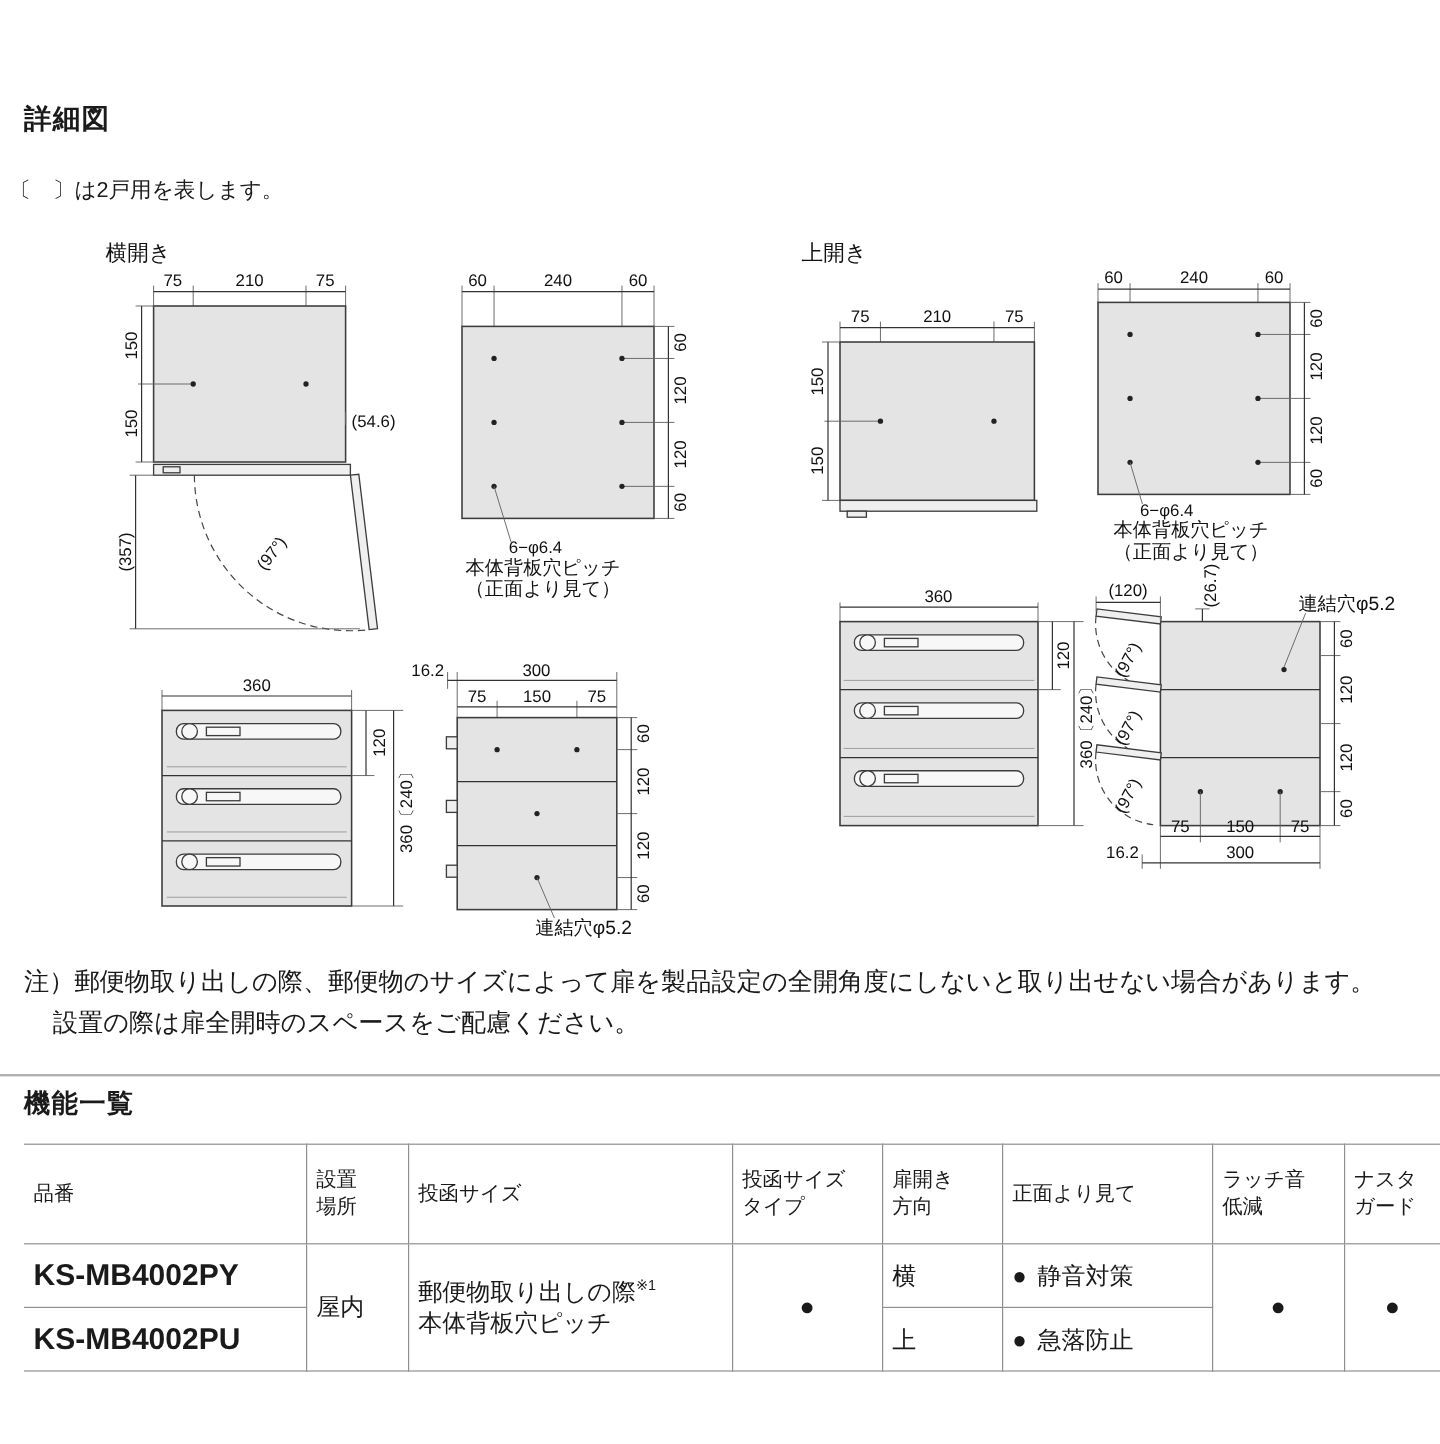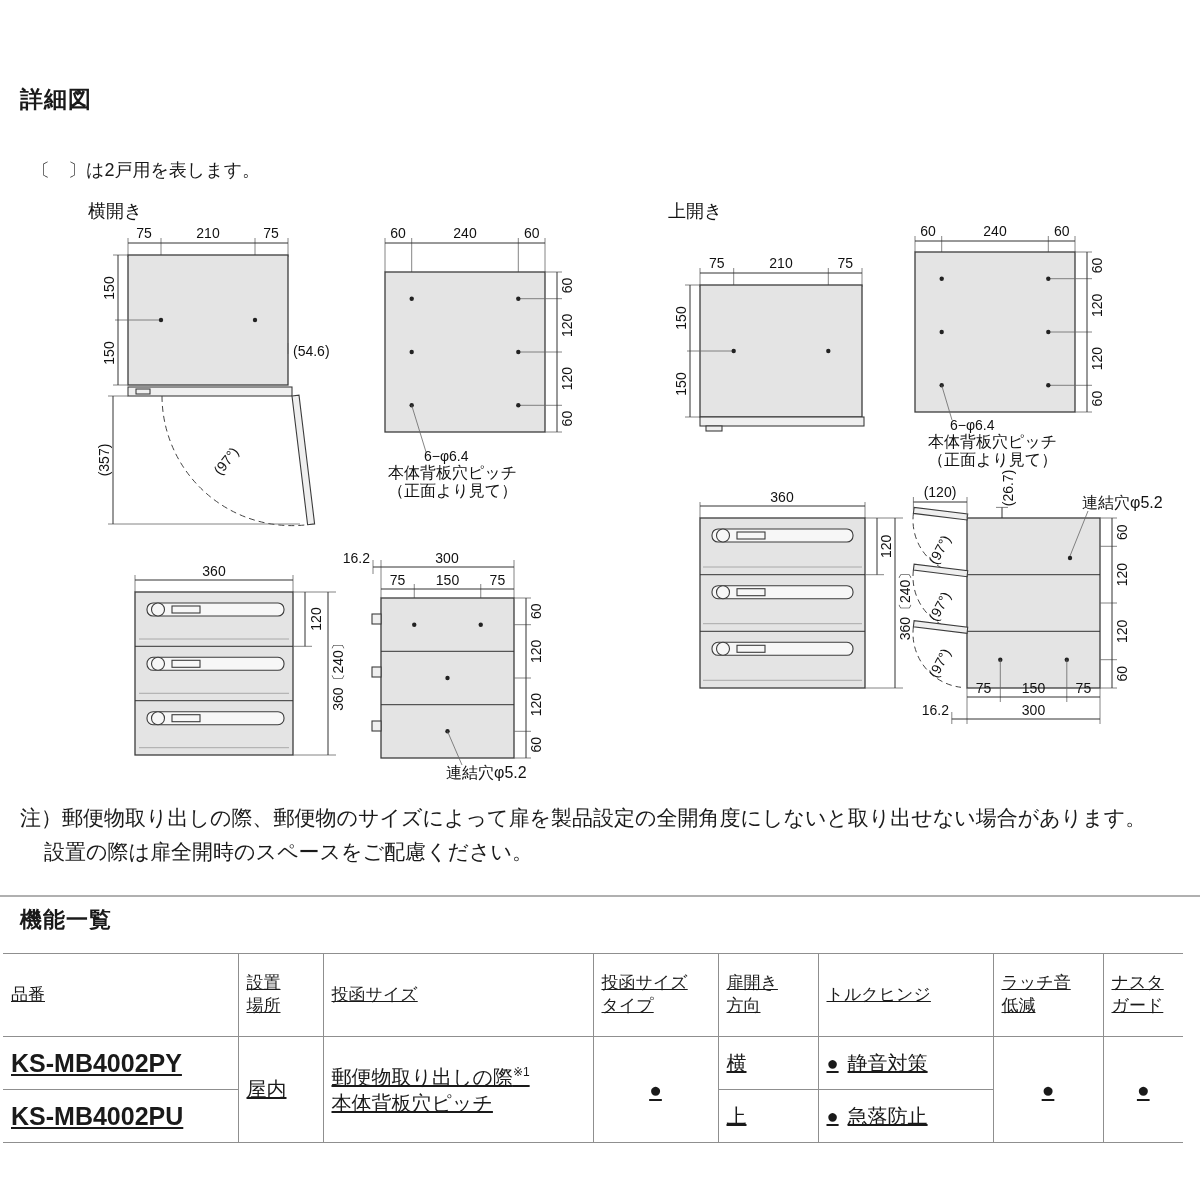--- a/index.html
+++ b/index.html
@@ -3,43 +3,43 @@
 <meta charset="utf-8">
 <style>
   html,body { margin:0; padding:0; }
   body {
     width:1200px; height:1203px; position:relative; background:#ffffff;
     font-family:"Liberation Sans","DejaVu Sans",sans-serif; color:#1a1a1a;
     overflow:hidden;
   }
   .abs { position:absolute;text-align:right; }
   #page-title   { left:20px; top:84px;  font-size:23px; font-weight:bold; letter-spacing:1px; }
-  #legend-note  { left:32px; top:146px; font-size:18px;margin-top:12px; }
+  #legend-note  { left:8px; top:146px; font-size:18px; }
   #note-line1   { left:20px; top:804px; font-size:21px; }
   #note-line2   { left:44px; top:838px; font-size:21px; }
   #section-rule { left:0;   top:895px;  width:1200px; height:2px; background:#b0b0b0; }
   #section2-title { left:20px; top:905px; font-size:22px; font-weight:bold; letter-spacing:1px; }
 
   #drawing { position:absolute; left:0; top:0; pointer-events:none; }
   #drawing text { font-family:"Liberation Sans","DejaVu Sans",sans-serif; font-size:14px; fill:#111; }
   #drawing text.dm { text-anchor:middle; }
   #drawing text.end { text-anchor:end; }
   #drawing text.jp { font-size:16px; }
   #drawing text.vl { font-size:18px; }
   .ln  { stroke:#333; stroke-width:1; fill:none; }
   .ext { stroke:#666; stroke-width:0.8; fill:none; }
   .box { fill:#e4e4e4; stroke:#3c3c3c; stroke-width:1.3; }
   .part{ fill:#efefef; stroke:#3c3c3c; stroke-width:1.1; }
   .slot{ fill:#f7f7f7; stroke:#3c3c3c; stroke-width:1.1; }
   .hole{ fill:#222; stroke:none; }
   .dash{ stroke:#444; stroke-width:1; fill:none; stroke-dasharray:6 4; }
   .thin{ stroke:#9a9a9a; stroke-width:0.8; fill:none; }
 
-  #func-table { position:absolute; left:3px; top:953px; width:1180px;
-    border-collapse:collapse; table-layout:fixed;text-decoration:underline; }
+  #func-table { position:absolute; left:20px; top:953px; width:1180px;
+    border-collapse:collapse; table-layout:fixed; }
   #func-table th, #func-table td { border:1px solid #8f8f8f; padding:2px 8px; vertical-align:middle; }
   #func-table tr > *:first-child { border-left:none; }
   #func-table tr > *:last-child  { border-right:none; }
   #func-table th { font-weight:normal; font-size:17px; text-align:left; height:78px; line-height:1.35; }
   #func-table td { font-size:20px; }
   #func-table td.model { font-size:25px; font-weight:bold; height:48px; }
   #func-table td.dot-cell { text-align:center; font-size:21px; }
   #func-table td.size div { line-height:1.3; }
   #func-table sup { font-size:12px; }
   #func-table .hdot { margin-right:9px; }
@@ -344,21 +344,21 @@
     </th>
     <th>投函サイズ</th>
     <th>
       <div>投函サイズ</div>
       <div>タイプ</div>
     </th>
     <th>
       <div>扉開き</div>
       <div>方向</div>
     </th>
-    <th>トルクヒンジ</th>
+    <th>正面より見て</th>
     <th>
       <div>ラッチ音</div>
       <div>低減</div>
     </th>
     <th>
       <div>ナスタ</div>
       <div>ガード</div>
     </th>
   </tr>
   <tr>

